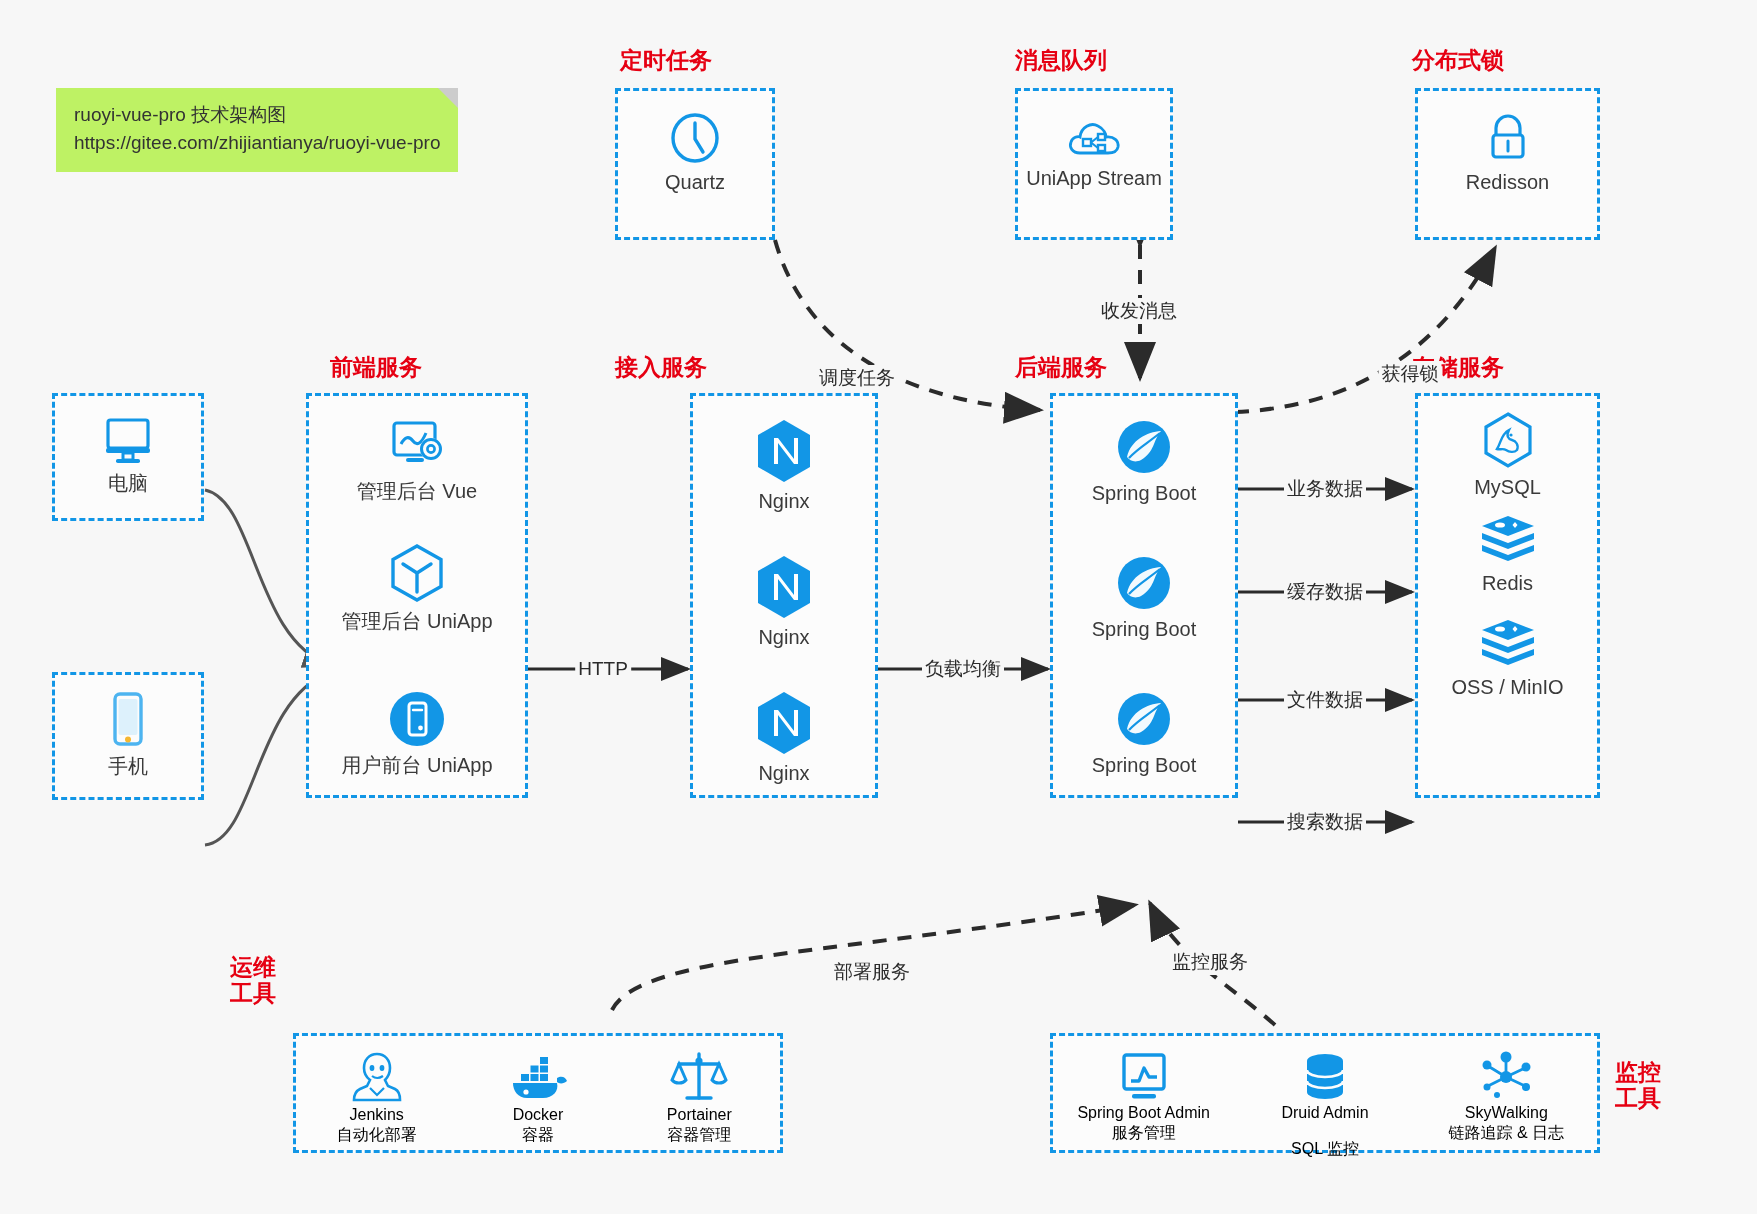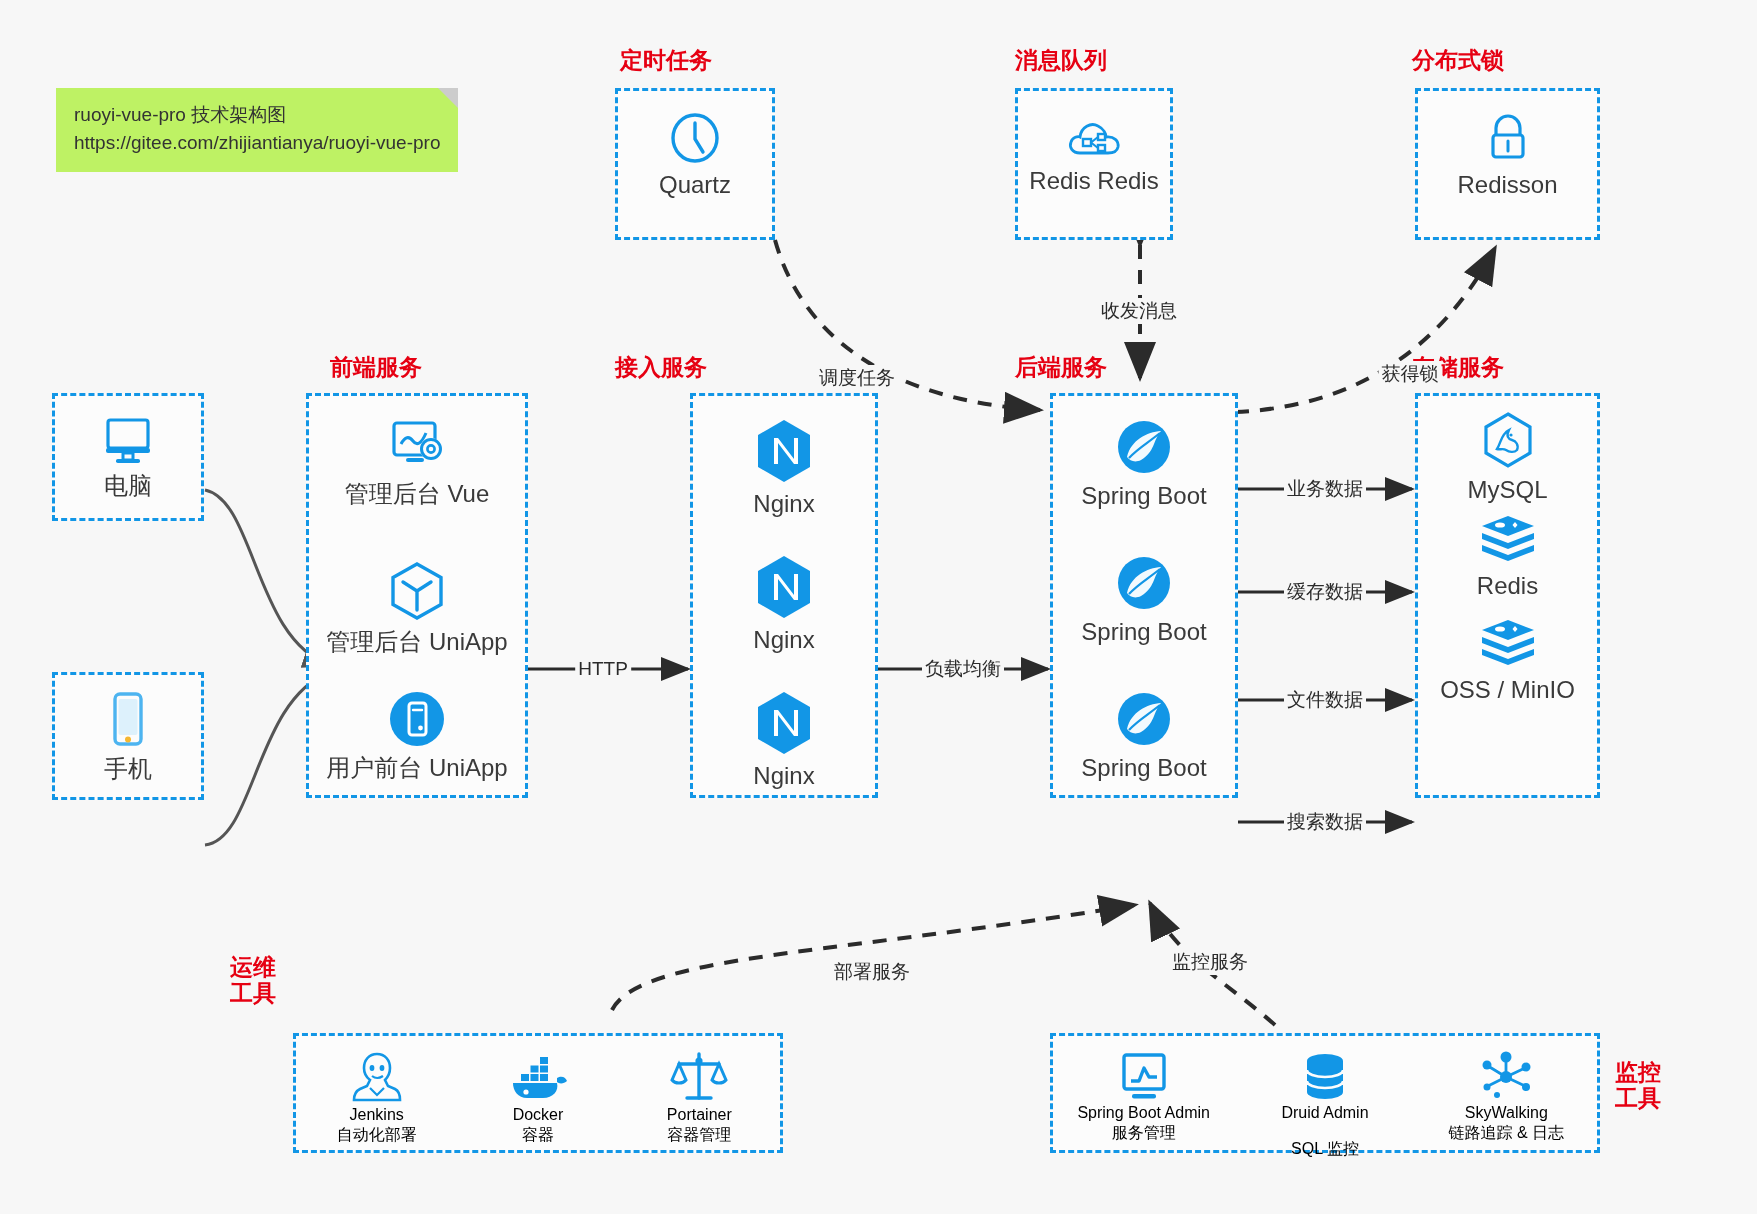--- a/index.html
+++ b/index.html
@@ -41,21 +41,21 @@
     line-height: 1.12;
     white-space: normal;
     width: 62px;
   }
   .item {
     position: absolute;
     width: 100%;
     text-align: center;
   }
   .item .label {
-    font-size: 24px;
+    font-size: 20px;
     color: #3a3a3a;
     margin-top: 5px;
     line-height: 1.22;
     white-space: nowrap;
   }
   .icon { display: block; margin: 0 auto; }
   .note {
     position: absolute;
     background: #bef264;
     padding: 13px 18px 15px 18px;
@@ -146,21 +146,21 @@
   <div class="group-title" style="left:1015px; top:45px; width:160px;">消息队列</div>
   <div class="node" style="left:1015px; top:88px; width:158px; height:152px;">
     <div class="item" style="top:22px;">
       <svg class="icon" width="56" height="48" viewBox="0 0 56 48">
         <path d="M14 40 C6 40 3 34 5 29 C6.5 24 12 23 14 24 C15 14 25 9 32 13 C38 16 40 21 40 24 C48 23 53 28 52 34 C51 39 46 40 42 40 Z" fill="none" stroke="#1296e6" stroke-width="2.8"></path>
         <rect x="17" y="26" width="8" height="7" fill="none" stroke="#1296e6" stroke-width="2.4"></rect>
         <rect x="32" y="21" width="7" height="6" fill="none" stroke="#1296e6" stroke-width="2.4"></rect>
         <rect x="32" y="32" width="7" height="6" fill="none" stroke="#1296e6" stroke-width="2.4"></rect>
         <path d="M25 29.5 L32 24 M25 29.5 L32 35" fill="none" stroke="#1296e6" stroke-width="2.2"></path>
       </svg>
-      <div class="label">Redis Redis</div>
+      <div class="label">UniApp Stream</div>
     </div>
   </div>
 
   <div class="group-title" style="left:1412px; top:45px; width:190px;">分布式锁</div>
   <div class="node" style="left:1415px; top:88px; width:185px; height:152px;">
     <div class="item" style="top:20px;">
       <svg class="icon" width="52" height="54" viewBox="0 0 52 54">
         <path d="M14 24 L14 17 A12 12 0 0 1 38 17 L38 24" fill="none" stroke="#1296e6" stroke-width="3.2"></path>
         <rect x="11" y="24" width="30" height="22" rx="3" fill="none" stroke="#1296e6" stroke-width="3.2"></rect>
         <path d="M26 30 L26 40" stroke="#1296e6" stroke-width="3" stroke-linecap="round"></path>
@@ -200,21 +200,21 @@
         <rect x="7" y="5" width="41" height="32" rx="3" fill="none" stroke="#1296e6" stroke-width="3.2"></rect>
         <path d="M14 26 Q20 15 26 23 T39 15" fill="none" stroke="#1296e6" stroke-width="3"></path>
         <rect x="19" y="40" width="18" height="4" rx="2" fill="#1296e6"></rect>
         <circle cx="44" cy="31" r="11" fill="#fcfcfc"></circle>
         <circle cx="44" cy="31" r="9.5" fill="none" stroke="#1296e6" stroke-width="3"></circle>
         <circle cx="44" cy="31" r="3.6" fill="none" stroke="#1296e6" stroke-width="2.6"></circle>
       </svg>
       <div class="label">管理后台 Vue</div>
     </div>
 
-    <div class="item" style="top:164px;">
+    <div class="item" style="top:146px;">
       <svg class="icon" width="62" height="62" viewBox="0 0 62 62">
         <path d="M31 4 L55 17.5 L55 44.5 L31 58 L7 44.5 L7 17.5 Z" fill="none" stroke="#1296e6" stroke-width="3.4"></path>
         <path d="M31 31 L31 50 M31 31 L17 22 M31 31 L45 22" fill="none" stroke="#1296e6" stroke-width="3.4" stroke-linecap="round"></path>
       </svg>
       <div class="label">管理后台 UniApp</div>
     </div>
 
     <div class="item" style="top:294px;">
       <svg class="icon" width="58" height="58" viewBox="0 0 58 58">
         <circle cx="29" cy="29" r="27" fill="#1296e6"></circle>

